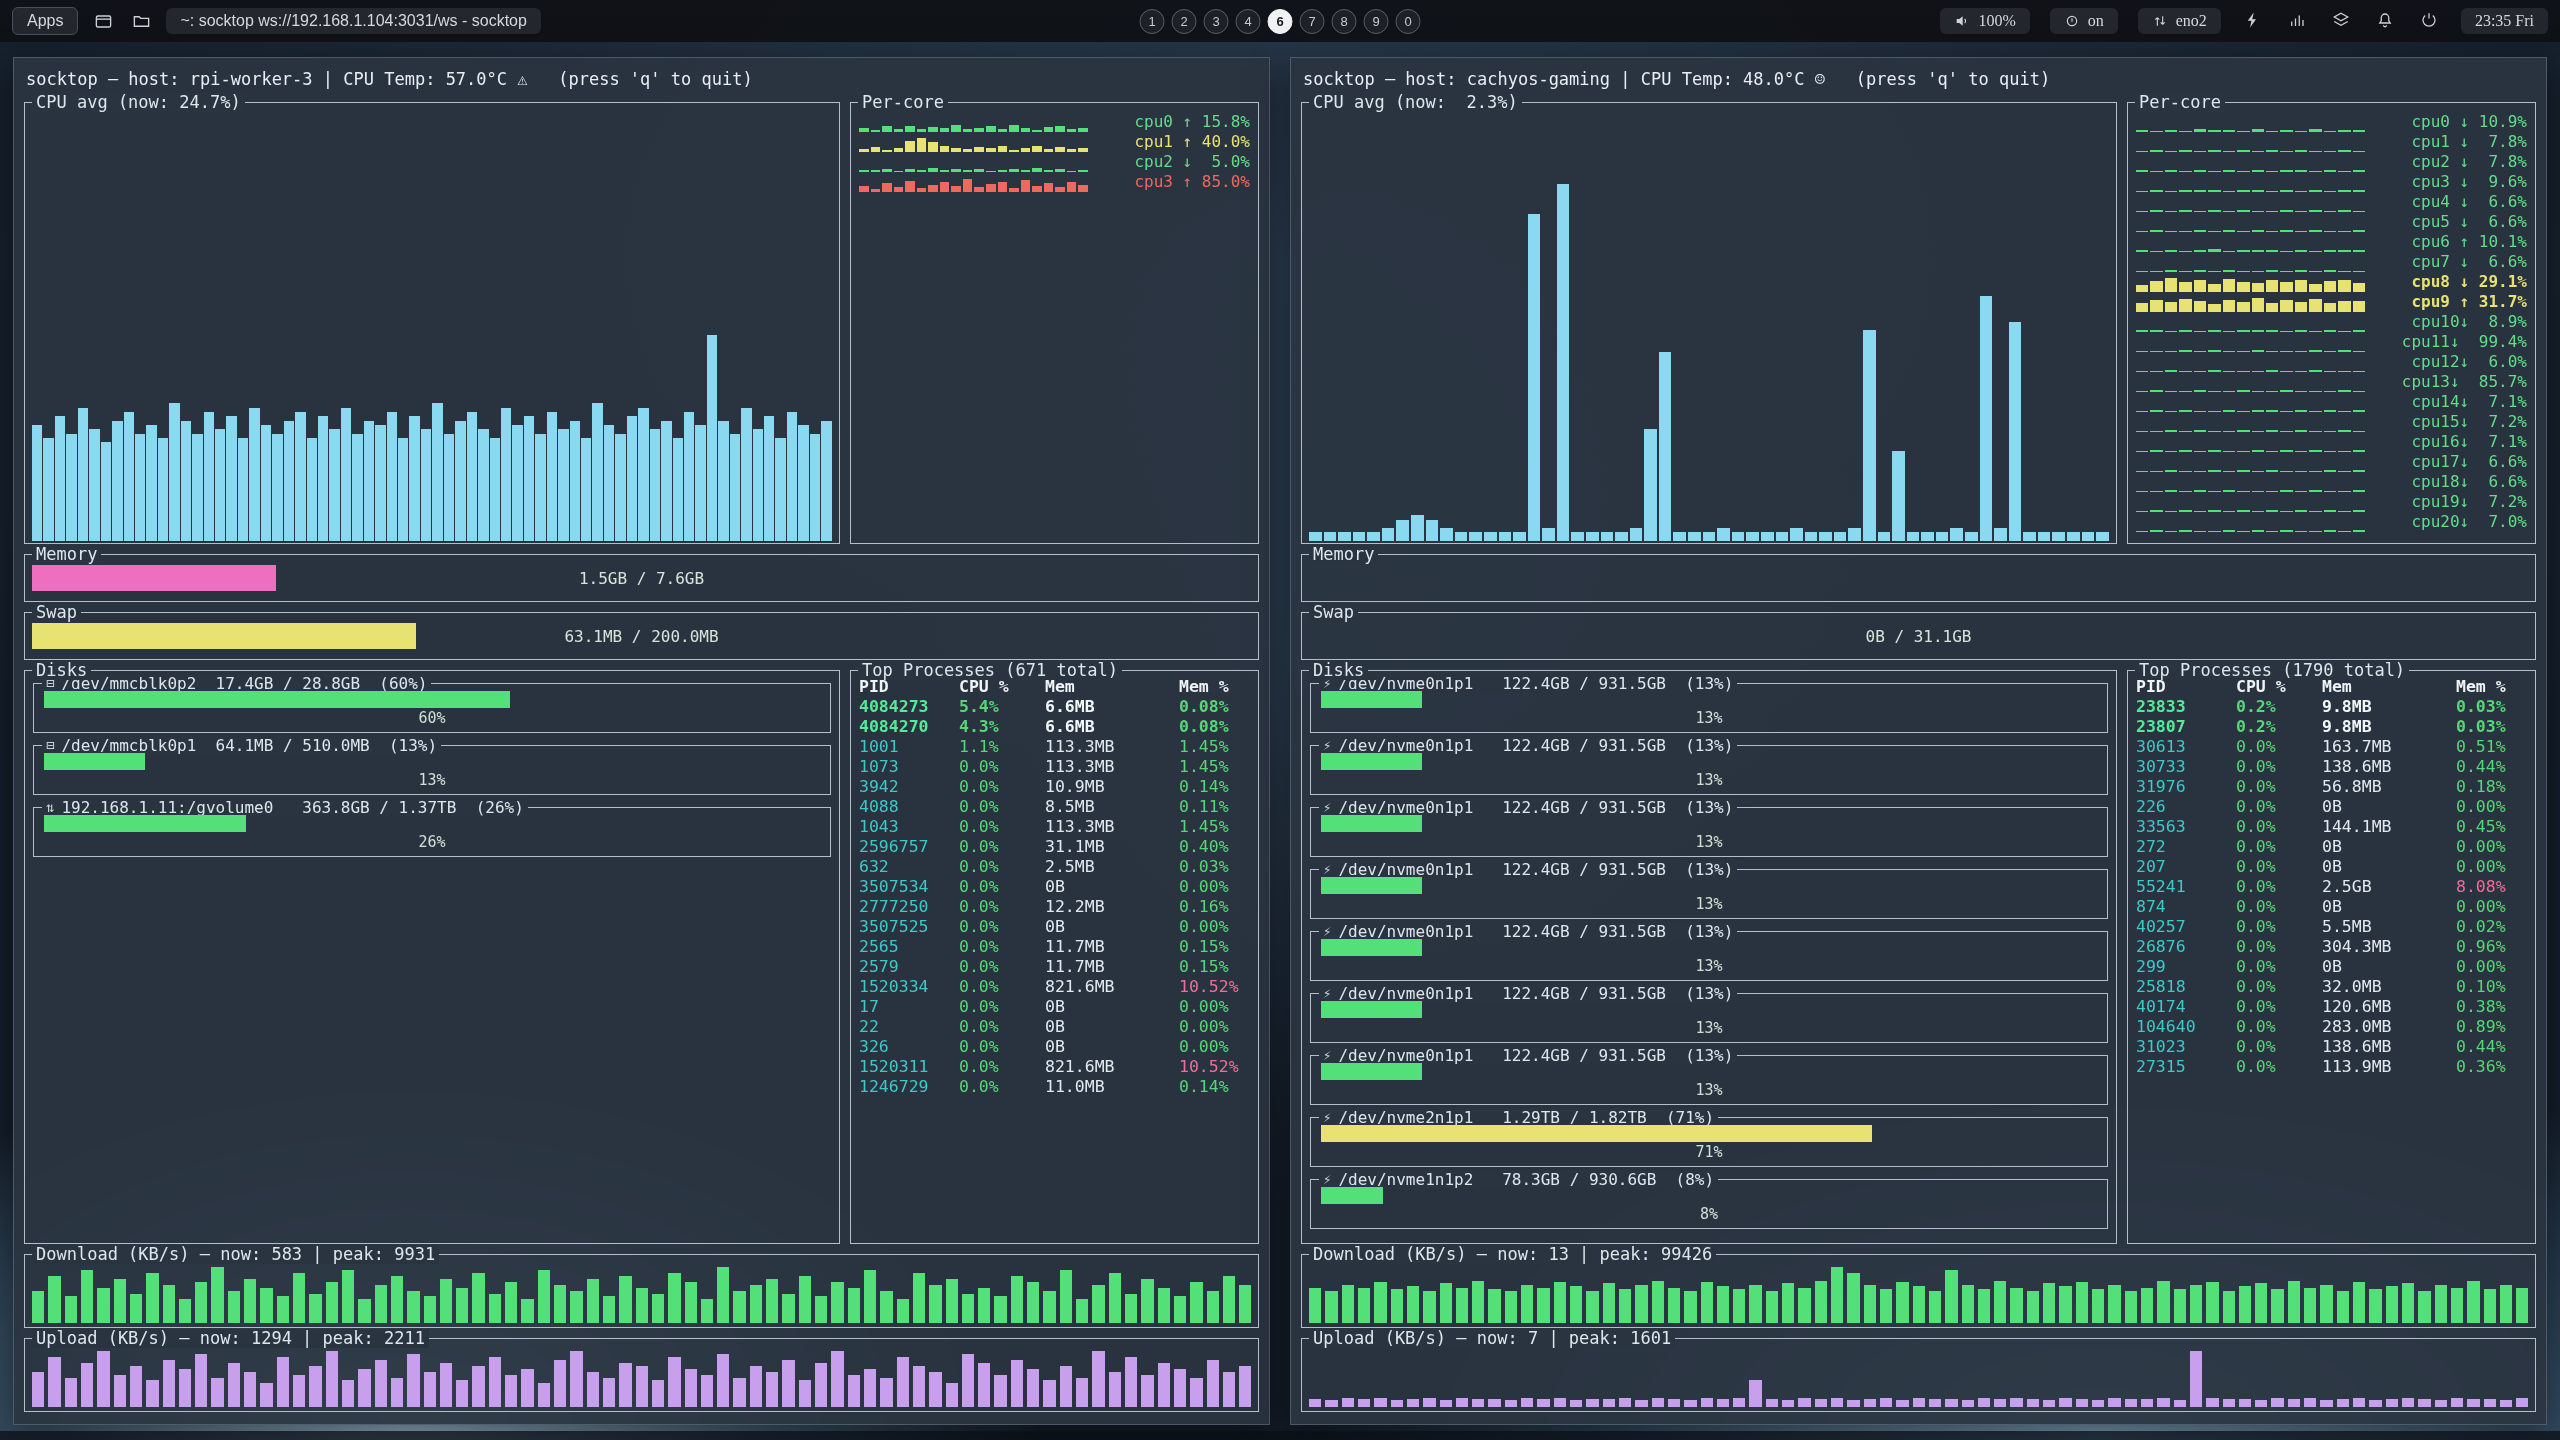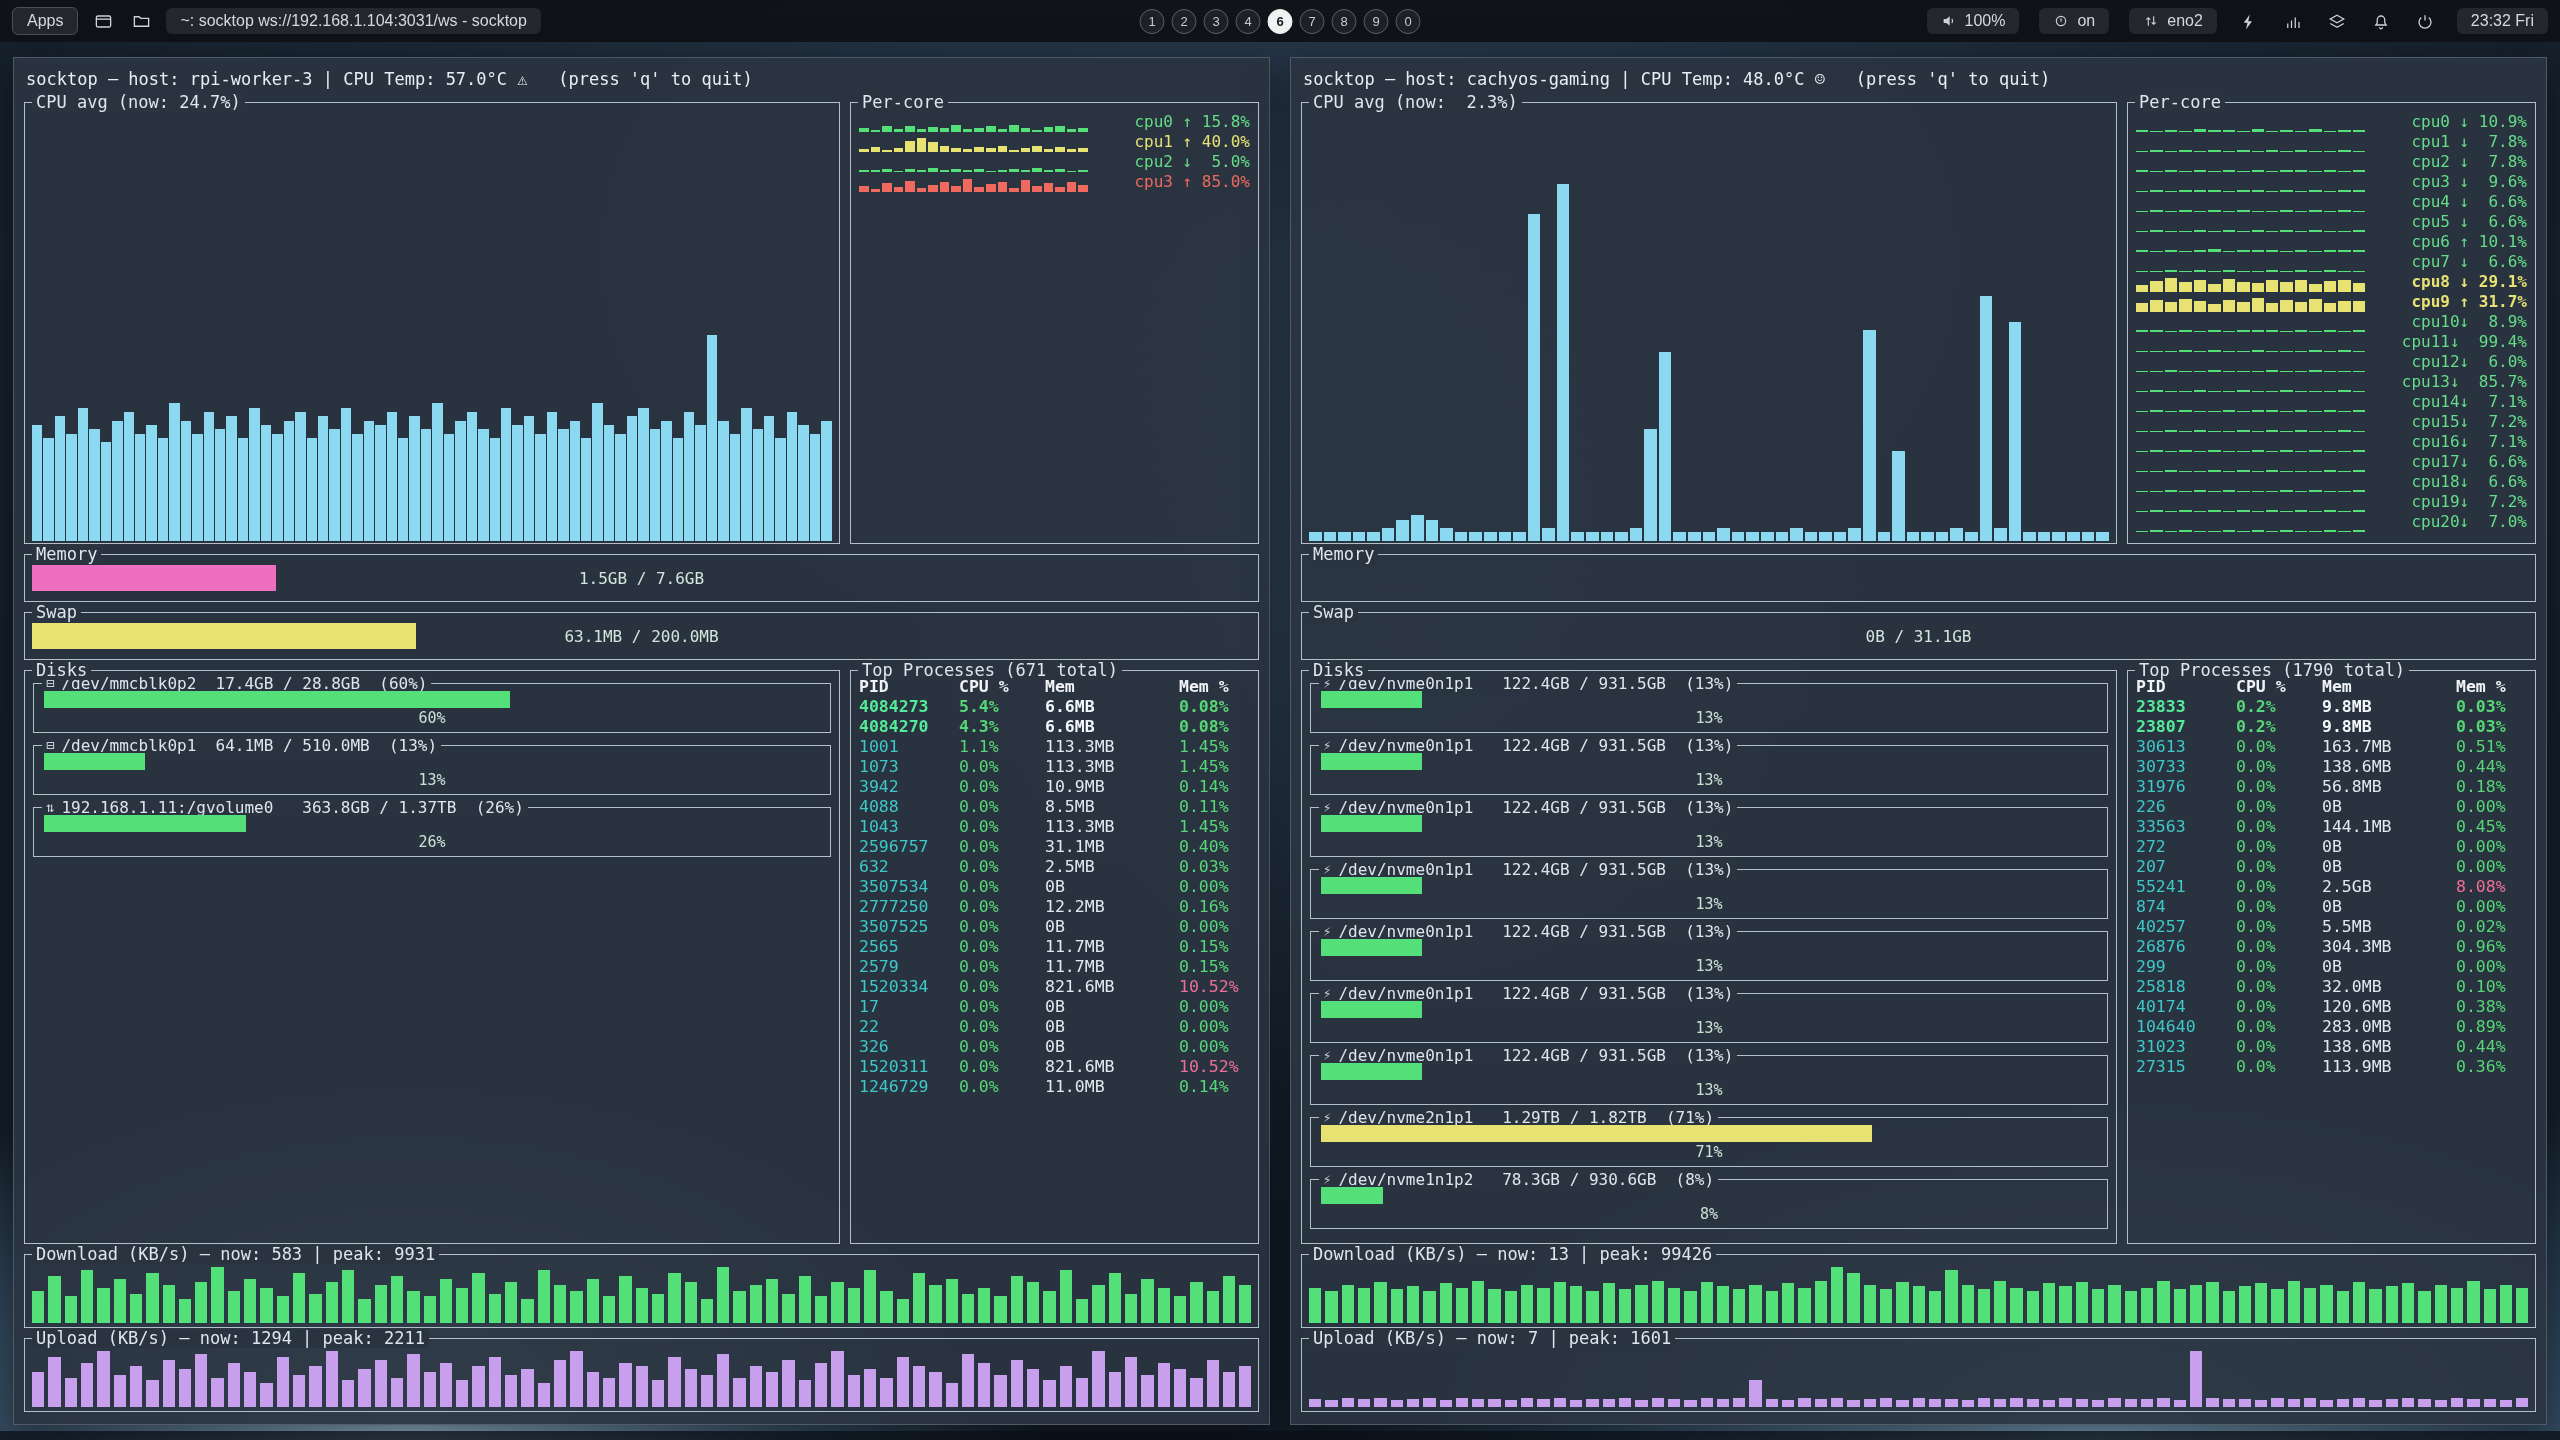--- a/index.html
+++ b/index.html
@@ -23,21 +23,21 @@
   }
   .pill { background:#24272e; border-radius:6px; padding:4px 14px; display:flex; align-items:center; gap:8px; white-space:nowrap; }
   .pill.btn { border:1px solid #4a4f58; cursor:pointer; }
   .tb-left { display:flex; align-items:center; gap:12px; }
   .tb-icon { width:26px; height:26px; display:flex; align-items:center; justify-content:center; }
   .tb-icon svg { width:19px; height:19px; stroke:#cfd3d8; fill:none; stroke-width:1.7; }
   .ws-wrap { position:absolute; left:50%; top:0; height:42px; transform:translateX(-50%); display:flex; align-items:center; gap:7px; }
   .ws { width:25px; height:25px; border-radius:50%; background:#1e2127; border:1px solid #5a5f68; color:#c8ccd2;
         font-size:13px; display:flex; align-items:center; justify-content:center; cursor:pointer; }
   .ws.active { background:#f1f2f4; border-color:#f1f2f4; color:#15171b; font-weight:bold; }
-  .tb-right { margin-left:auto; display:flex; align-items:flex-end; gap:20px; }
+  .tb-right { margin-left:auto; display:flex; align-items:flex-start; gap:20px;font-family:Liberation Serif, serif; }
   .tray-icon { width:24px; height:24px; display:flex; align-items:center; justify-content:center; }
   .tray-icon svg { width:18px; height:18px; stroke:#cfd3d8; fill:none; stroke-width:1.7; }
   .pill svg { width:16px; height:16px; stroke:#cfd3d8; fill:none; stroke-width:1.7; }
   
   .windows { position:absolute; top:42px; left:0; right:0; display:flex; gap:20px; padding:15px 13px 0; }
   .term {
     width:1257px; height:1368px;
     background:rgba(42,52,65,0.94);
     border:1px solid rgba(165,180,195,0.30);
     box-shadow:0 10px 34px rgba(0,0,0,0.5);
@@ -173,21 +173,21 @@
           <path d="M12 4a5 5 0 0 0-5 5v4l-2 3h14l-2-3V9a5 5 0 0 0-5-5z"></path>
           <path d="M10 19a2 2 0 0 0 4 0"></path>
         </svg>
     </span>
     <span class="tray-icon">
       <svg viewBox="0 0 24 24">
           <path d="M7 6a8 8 0 1 0 10 0"></path>
           <line x1="12" y1="3" x2="12" y2="10"></line>
         </svg>
     </span>
-    <div class="pill">23:32 Fri</div>
+    <div class="pill">23:35 Fri</div>
   </div>
 </div>
 
 <div class="windows">
 
   <section class="term">
     <div class="term-header">socktop — host: rpi-worker-3 | CPU Temp: 57.0°C ⚠   (press 'q' to quit)</div>
 
     <div class="row row-cpu">
       <div class="panel cpu-panel">

